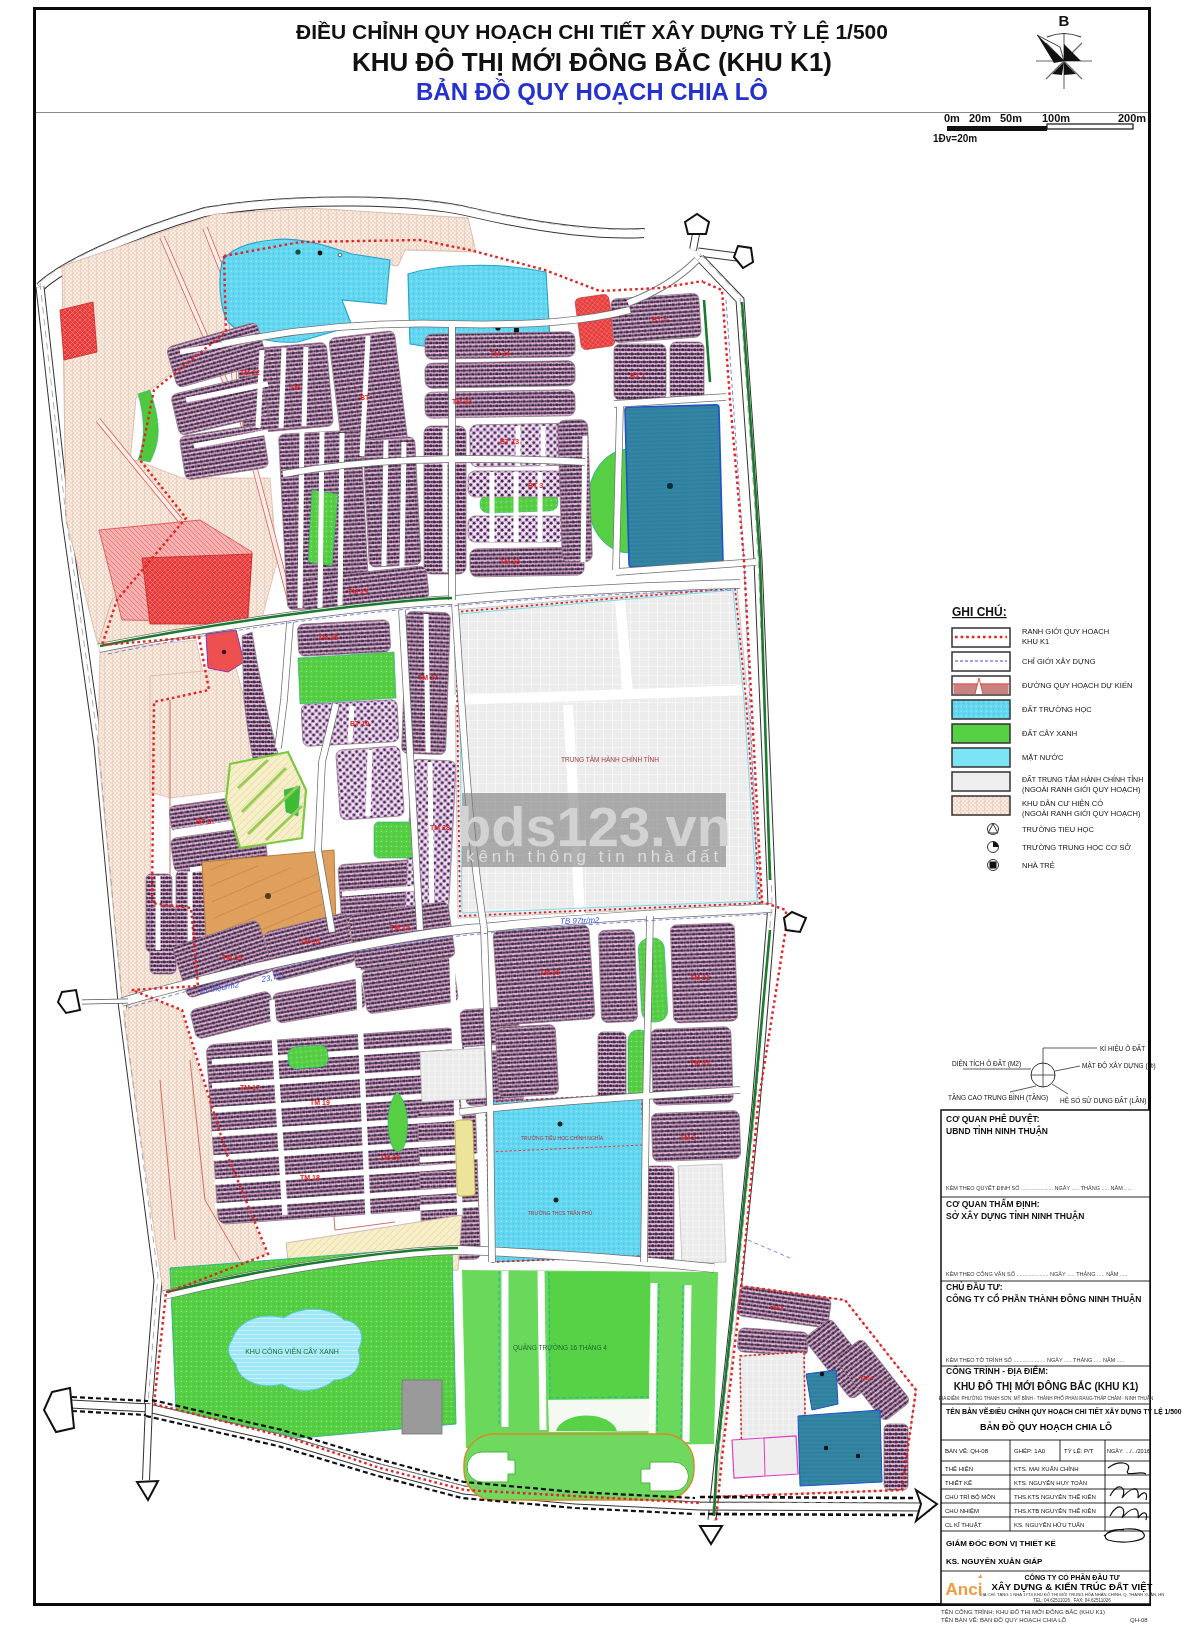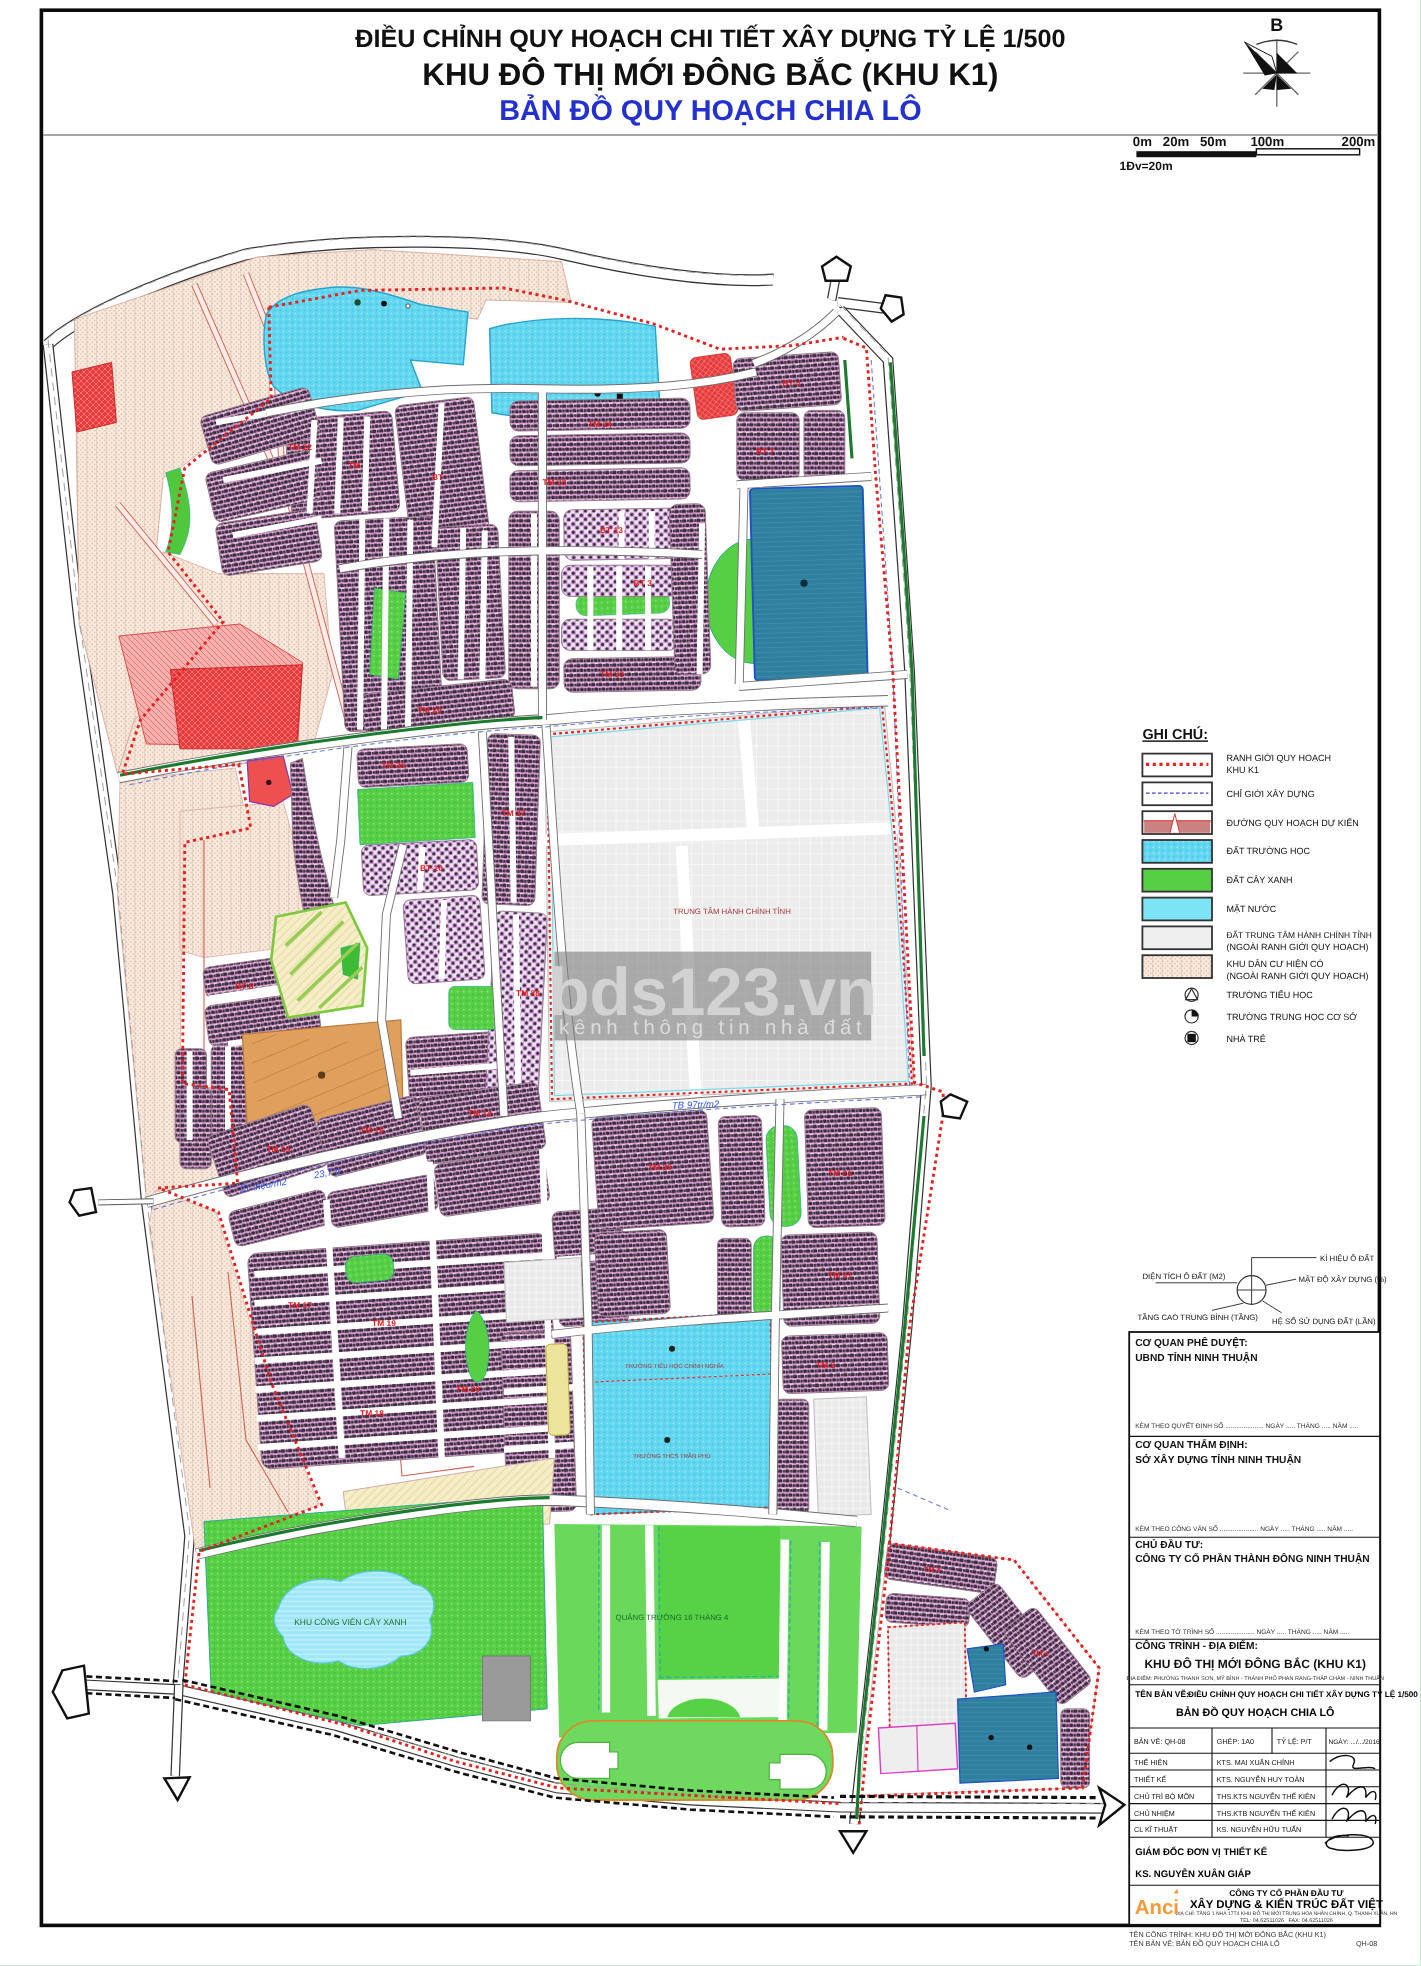--- a/index.html
+++ b/index.html
@@ -1,16 +1,16 @@
 <!DOCTYPE html>
 <html><head>
 <meta charset="utf-8">
 <style>
 html,body{margin:0;padding:0;background:#fff;font-family:"Liberation Sans",sans-serif;}
-#sheet{position:relative;width:1184px;height:1638px;background:#22c55e;overflow:hidden;}
+#sheet{position:relative;width:1184px;height:1638px;background:#a16207;overflow:hidden;}
 svg{display:block}
 </style>
 </head>
 <body>
 <div id="sheet">
 <svg width="1184" height="1638" viewBox="0 0 1184 1638" xmlns="http://www.w3.org/2000/svg">
 <defs>
 
 <pattern id="tanp" width="8" height="4" patternUnits="userSpaceOnUse">
 <rect width="8" height="4" fill="#f8ebdf"></rect>

